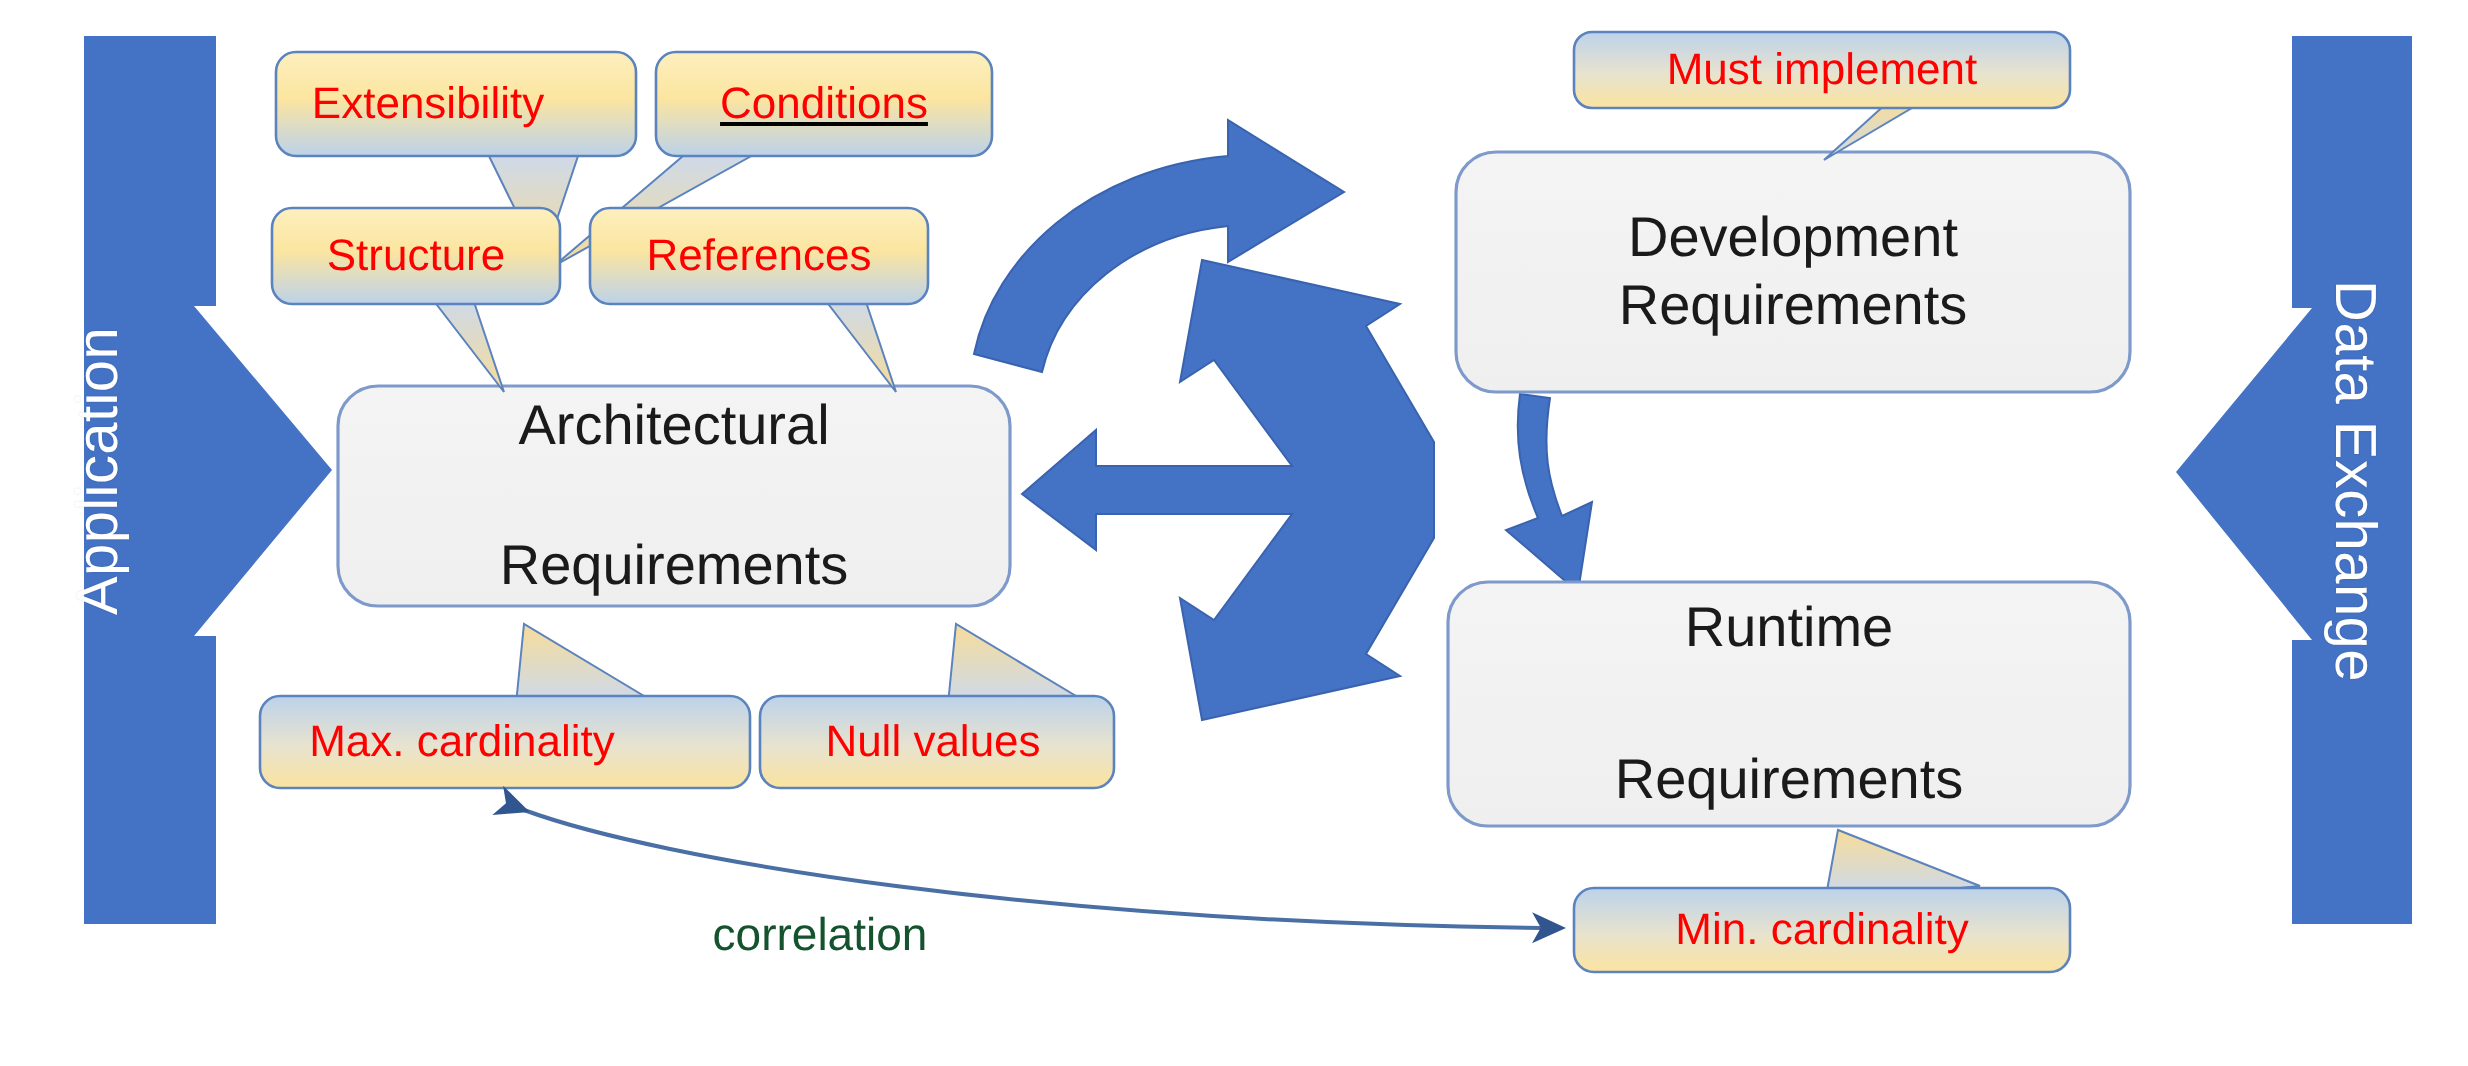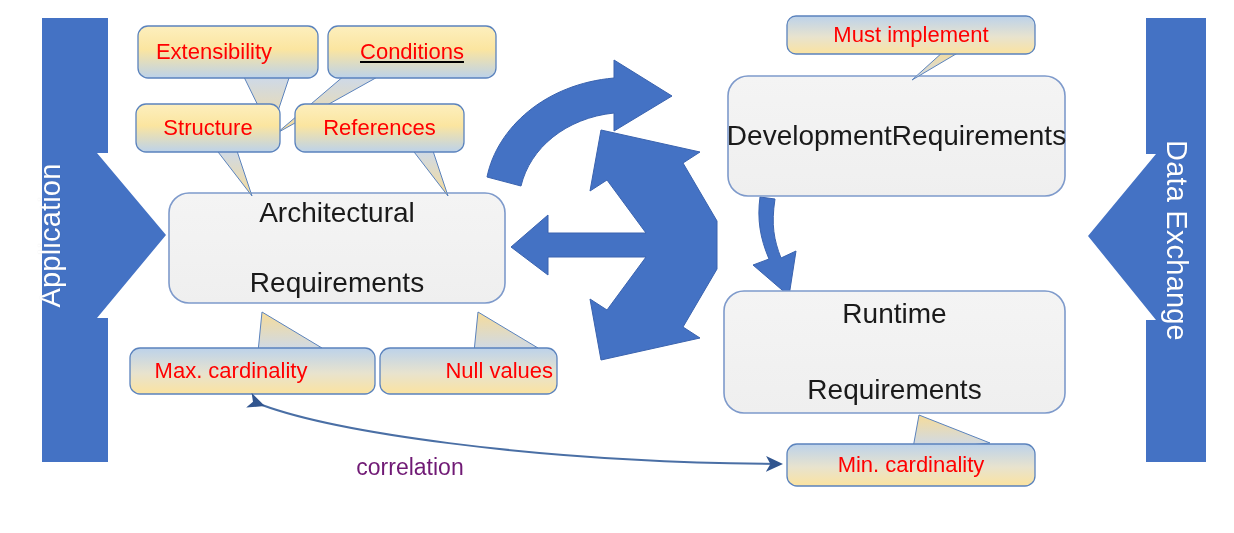--- a/index.html
+++ b/index.html
@@ -17,21 +17,21 @@
   .rot-ccw{transform:rotate(-90deg);transform-origin:center center;}
   .rot-cw{transform:rotate(90deg);transform-origin:center center;}
 
   
   .boxlabel{color:#1a1a1a;font-size:28px;line-height:1.22;font-weight:400;}
 
   
   .callout-label{color:#FF0000;font-size:22px;font-weight:400;white-space:nowrap;}
 
   
-  .corr-label{color:#701a75;font-size:23px;font-weight:400;white-space:nowrap;}
+  .corr-label{color:#14532d;font-size:23px;font-weight:400;white-space:nowrap;}
 </style>
 </head>
 <body>
 
 <div id="stage">
 
   <svg viewBox="0 0 1234 533" xmlns="http://www.w3.org/2000/svg">
     <defs>
 
       <linearGradient id="gradYB" x1="0" y1="0" x2="0" y2="1">
@@ -161,21 +161,21 @@
     <span class="band-label rot-ccw">Application</span>
   </div>
   <div class="txt" style="left:1006px;top:220px;width:340px;height:40px;">
     <span class="band-label rot-cw">Data Exchange</span>
   </div>
 
   <div class="txt" style="left:169px;top:193px;width:336px;height:110px;flex-direction:column;gap:36px;">
     <span class="boxlabel">Architectural</span>
     <span class="boxlabel">Requirements</span>
   </div>
-  <div class="txt" style="left:728px;top:76px;width:337px;height:120px;">
+  <div class="txt" style="left:728px;top:76px;width:337px;height:120px;flex-direction:column;">
     <span class="boxlabel">Development</span>
     <span class="boxlabel">Requirements</span>
   </div>
   <div class="txt" style="left:724px;top:291px;width:341px;height:122px;flex-direction:column;gap:42px;">
     <span class="boxlabel">Runtime</span>
     <span class="boxlabel">Requirements</span>
   </div>
 
   <div class="txt" style="left:138px;top:26px;width:152px;height:52px;">
     <span class="callout-label">Extensibility</span>
@@ -188,21 +188,21 @@
   </div>
   <div class="txt" style="left:295px;top:104px;width:169px;height:48px;">
     <span class="callout-label">References</span>
   </div>
   <div class="txt" style="left:787px;top:16px;width:248px;height:38px;">
     <span class="callout-label">Must implement</span>
   </div>
   <div class="txt" style="left:130px;top:348px;width:202px;height:46px;">
     <span class="callout-label">Max. cardinality</span>
   </div>
-  <div class="txt" style="left:380px;top:348px;width:173px;height:46px;justify-content:flex-end;">
+  <div class="txt" style="left:380px;top:348px;width:173px;height:46px;">
     <span class="callout-label">Null values</span>
   </div>
   <div class="txt" style="left:787px;top:444px;width:248px;height:42px;border-radius:18px;">
     <span class="callout-label">Min. cardinality</span>
   </div>
 
   <div class="txt" style="left:320px;top:452px;width:180px;height:30px;">
     <span class="corr-label">correlation</span>
   </div>
 

